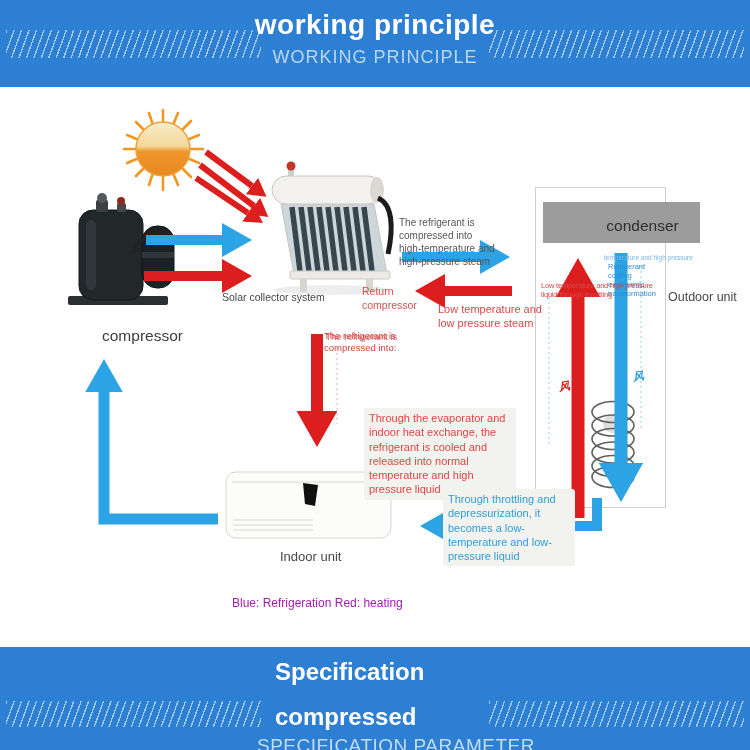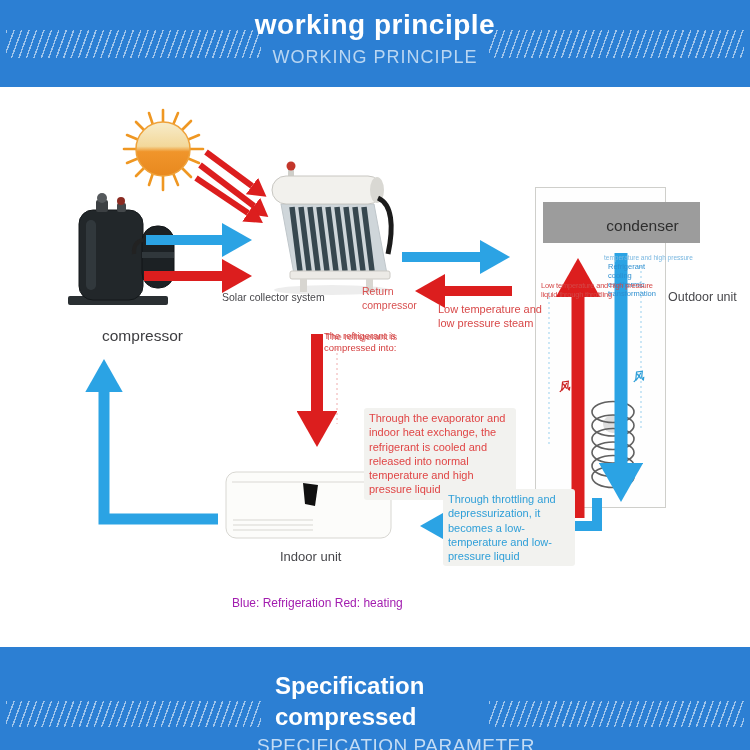--- a/index.html
+++ b/index.html
@@ -162,20 +162,21 @@
     <line x1="621" y1="253" x2="621" y2="463" stroke="#2BA3E4" stroke-width="13" marker-end="url(#mb)"></line>
     <polyline points="597,498 597,526 450,526" fill="none" stroke="#2BA3E4" stroke-width="10" marker-end="url(#mb)"></polyline>
     <polyline points="218,519 104,519 104,392" fill="none" stroke="#2BA3E4" stroke-width="11" marker-end="url(#mb)"></polyline>
   </svg>
 
   <div class="abs complabel" style="left:62px;top:327px;margin-left:40px;">compressor</div>
   <div class="abs unitlabel" style="left:222px;top:291px;font-size:10.5px;">Solar collector system</div>
   <div class="abs unitlabel" style="left:668px;top:290px;font-size:12.5px;">Outdoor unit</div>
   <div class="abs unitlabel" style="left:280px;top:549px;">Indoor unit</div>
 
+  <div class="abs note gray-note" style="left:399px;top:216px;width:97px;">The refrigerant is compressed into high-temperature and high-pressure steam</div>
   <div class="abs note red-note" style="left:438px;top:302px;width:112px;">Low temperature and low pressure steam</div>
   <div class="abs note red-note" style="left:362px;top:285px;width:64px;font-size:10.5px;color:#d85050;">Return compressor</div>
 
   <div class="abs note" style="left:324px;top:330px;width:100px;font-size:9.5px;color:#d43c3c;z-index:4;">
     <span class="dbl">The refrigerant is</span><br>
     <span>compressed into:</span>
   </div>
 
   <div class="abs note red-note bgpad" style="left:364px;top:408px;width:142px;color:#e04545;">Through the evaporator and indoor heat exchange, the refrigerant is cooled and released into normal temperature and high pressure liquid</div>
   <div class="abs note blue-note bgpad" style="left:443px;top:489px;width:122px;font-size:11px;">Through throttling and depressurization, it becomes a low-temperature and low-pressure liquid</div>
@@ -183,20 +184,20 @@
   <div class="abs note tiny" style="left:604px;top:254px;width:95px;font-size:6.5px;color:#79b7e0;z-index:4;">temperature and high pressure</div>
   <div class="abs note tiny" style="left:608px;top:262px;width:62px;font-size:7.5px;color:#2e8fd0;z-index:4;">Refrigerant cooling exothermic transformation</div>
   <div class="abs note tiny" style="left:541px;top:281px;width:128px;font-size:7.5px;color:#d44848;letter-spacing:-0.2px;z-index:4;">Low temperature and high pressure liquid through throttling</div>
 
   <div class="abs wm" style="left:559px;top:379px;color:#cc2222;transform:rotate(-8deg);">风</div>
   <div class="abs wm" style="left:633px;top:369px;color:#2e9fd8;transform:rotate(-8deg);">风</div>
 
   <div class="abs" style="left:232px;top:596px;font-size:12px;color:#a21caf;z-index:4;">Blue: Refrigeration Red: heating</div>
 
   <div class="abs band" style="top:647px;height:103px;">
-    <div class="abs ftr-line" style="left:275px;top:25px;">Specification</div>
+    <div class="abs ftr-line" style="left:275px;top:11px;">Specification</div>
     <div class="abs ftr-line" style="left:275px;top:56px;">compressed</div>
     <div class="abs ftr-sub" style="left:257px;top:88px;">SPECIFICATION PARAMETER</div>
     <div class="abs hatch" style="left:6px;top:54px;width:255px;height:26px;"></div>
     <div class="abs hatch" style="left:489px;top:54px;width:255px;height:26px;"></div>
   </div>
 
 </div>
 
 </body></html>

